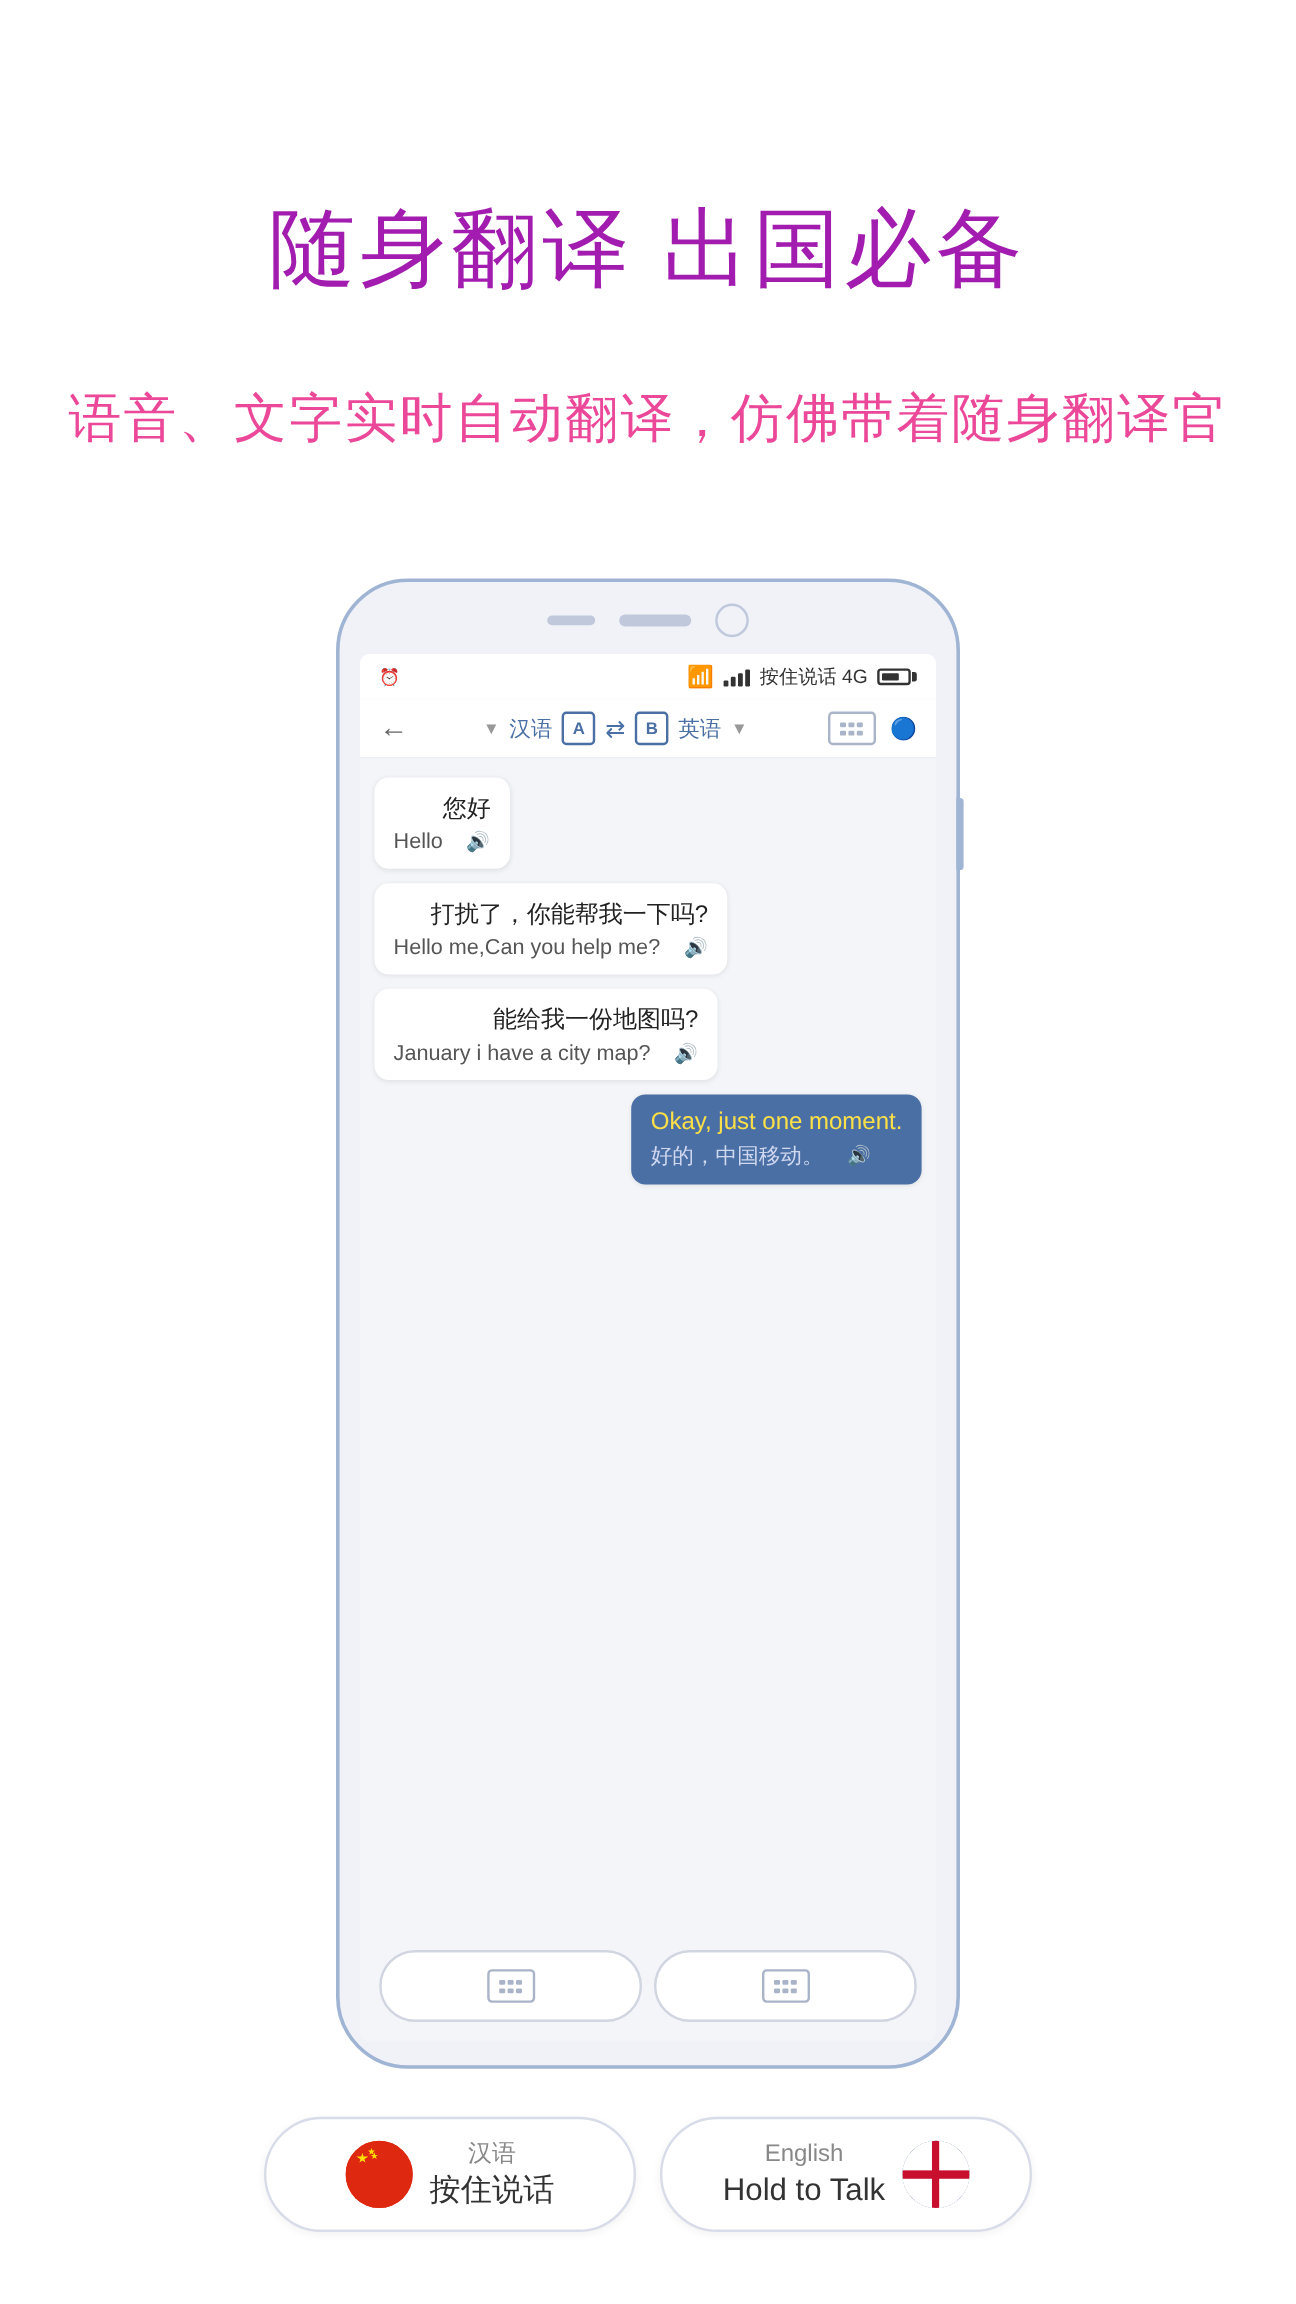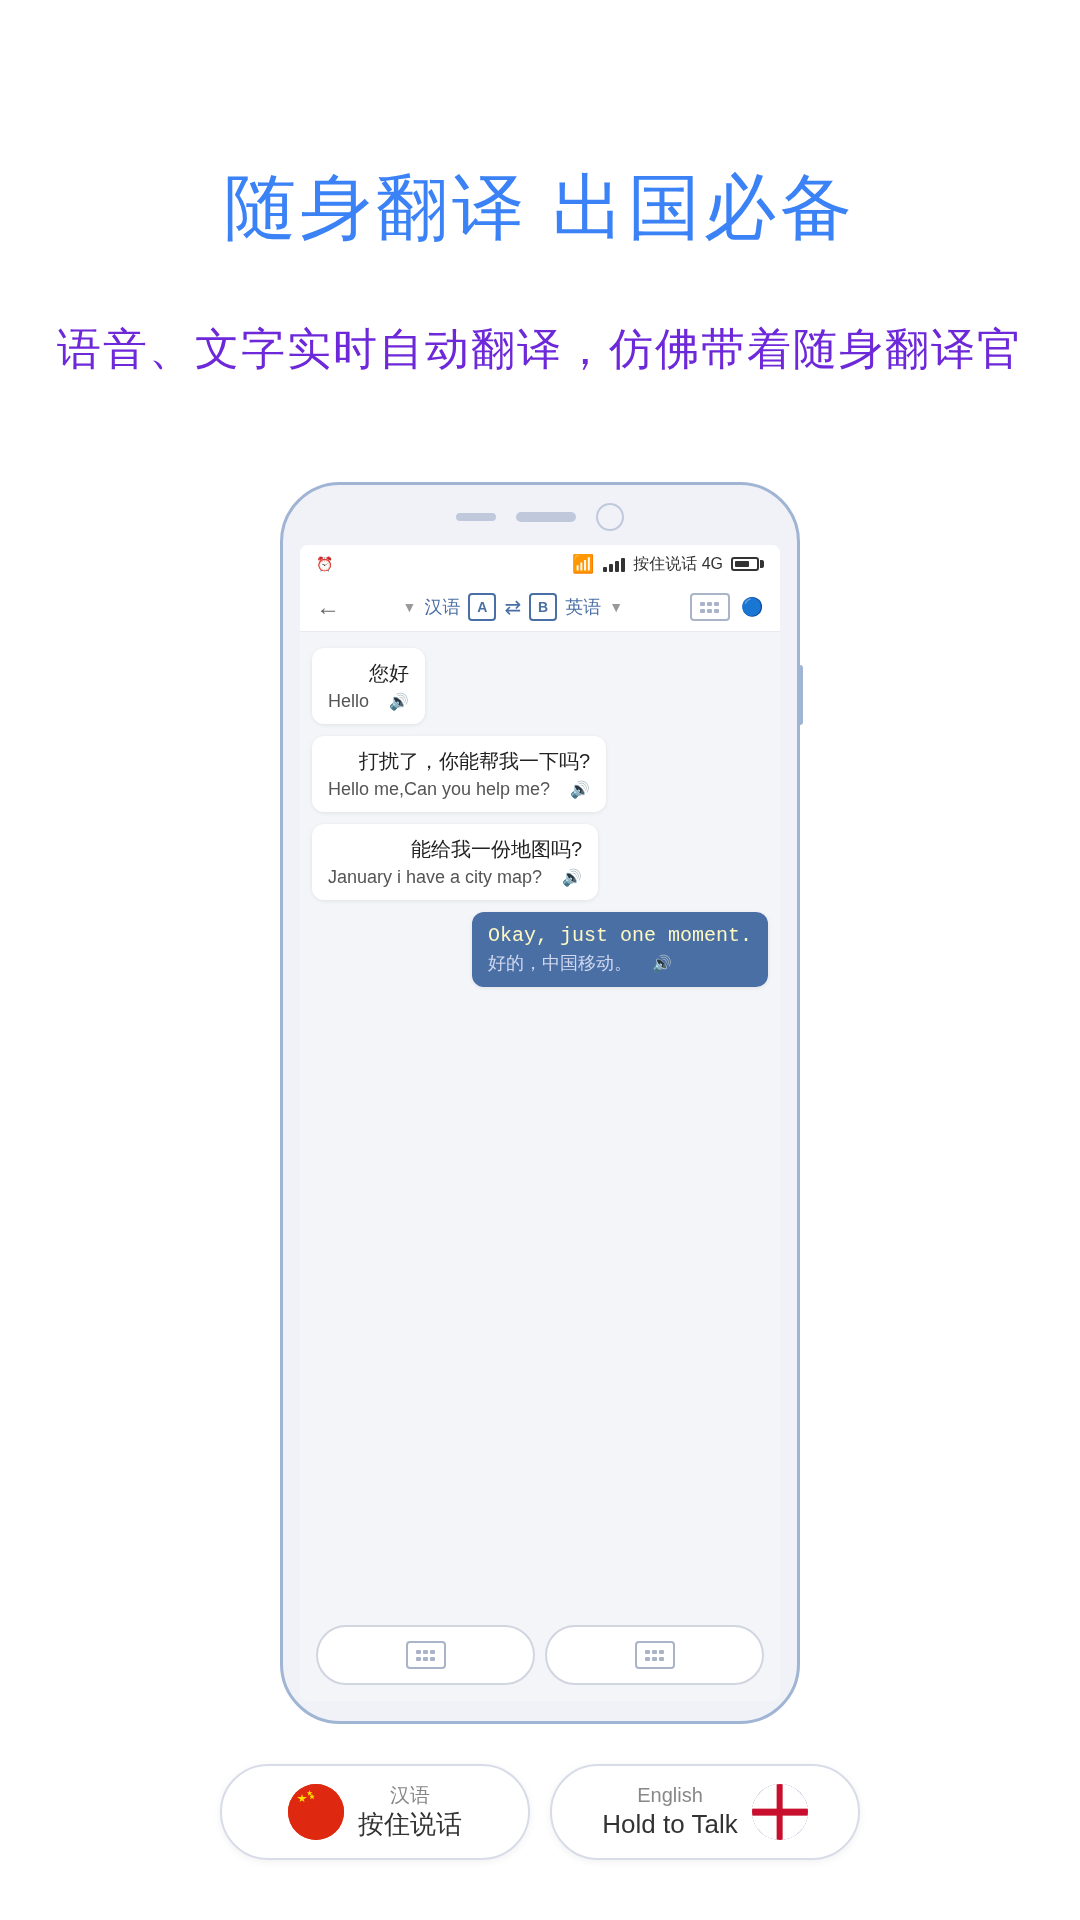--- a/index.html
+++ b/index.html
@@ -20,30 +20,30 @@
       width: 100%;
       display: flex;
       flex-direction: column;
       align-items: center;
       padding-top: 160px;
       padding-bottom: 60px;
     }
 
     .hero-title {
       font-size: 72px;
-      color: #3b82f6;
+      color: #a21caf;
       font-weight: 400;
       letter-spacing: 4px;
       margin-bottom: 60px;
       text-align: center;
     }
 
     .hero-subtitle {
       font-size: 44px;
-      color: #6d28d9;
+      color: #ec4899;
       font-weight: 300;
       letter-spacing: 2px;
       text-align: center;
       line-height: 1.5;
     }
 
     
     .phone-wrapper {
       width: 100%;
       display: flex;
@@ -261,22 +261,21 @@
       display: flex;
       align-items: center;
       gap: 20px;
     }
 
     .msg-bubble.right .msg-english {
       color: #d0d8f0;
     }
 
     .msg-bubble.right .msg-chinese {
-      color: #fef9c3;
-      font-family: Liberation Mono, monospace;
+      color: #fde047;
     }
 
     .sound-icon {
       font-size: 16px;
       color: #4a6fa5;
     }
 
     .msg-bubble.right .sound-icon {
       color: #b0c4e8;
     }

